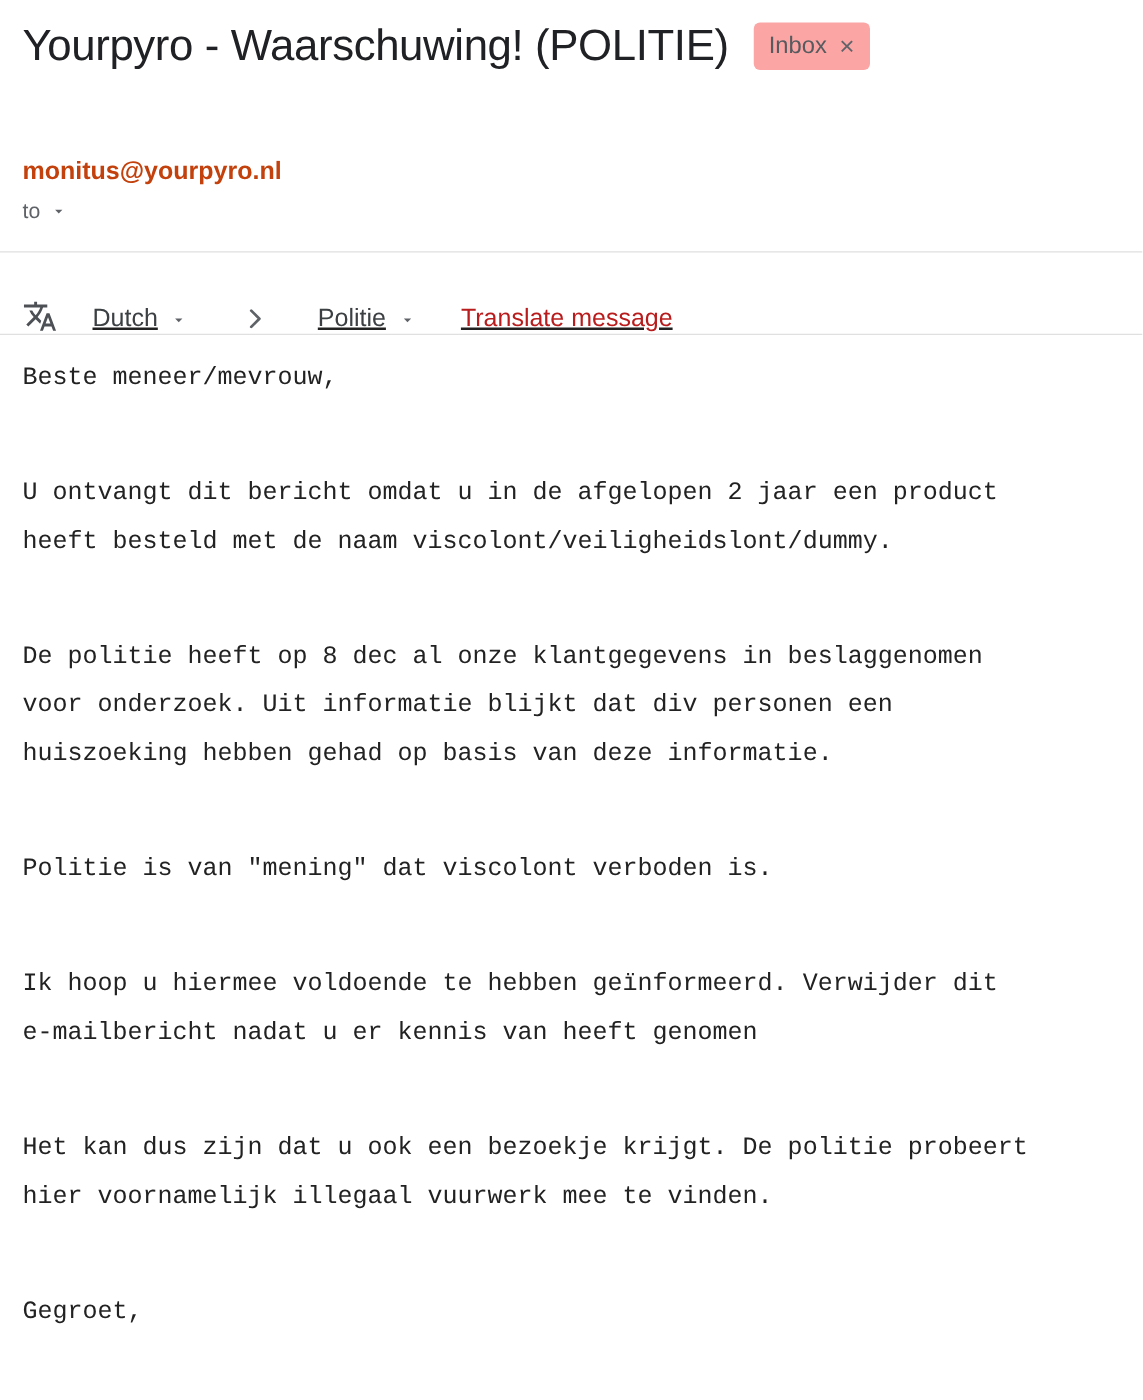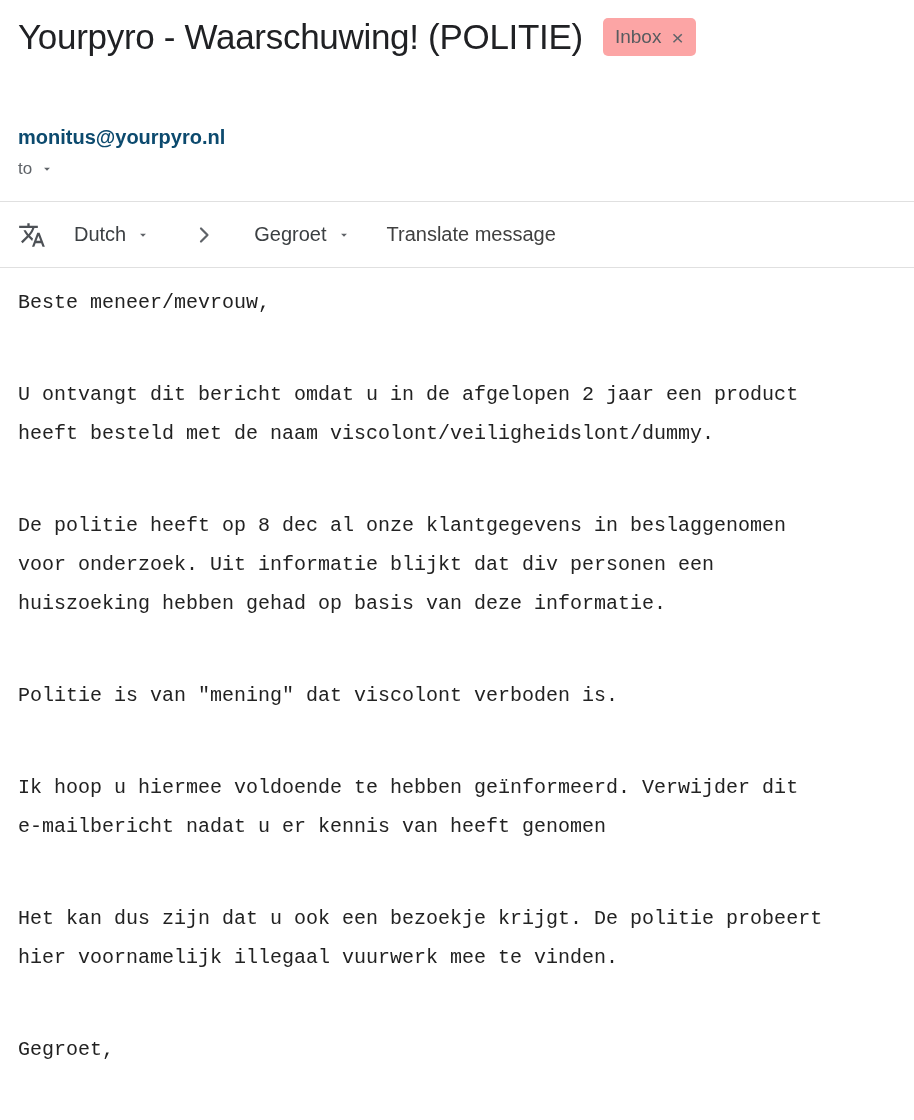--- a/index.html
+++ b/index.html
@@ -47,21 +47,21 @@
   }
 
   
   .sender-block {
     margin-top: 66px;
     padding: 0 18px;
   }
   .sender-email {
     font-size: 20px;
     font-weight: 700;
-    color: #0c4a6e;
+    color: #c2410c;
     line-height: 24px;
     cursor: pointer;
     display: inline-block;
   }
   .recipient-row {
     margin-top: 9px;
     display: inline-flex;
     align-items: center;
     gap: 8px;
     font-size: 17px;
@@ -70,37 +70,38 @@
     cursor: pointer;
   }
 
   
   .translate-bar {
     margin-top: 21px;
     height: 67px;
     border-top: 1px solid #e0e0e0;
     border-bottom: 1px solid #e0e0e0;
     display: flex;
-    align-items: center;
+    align-items: flex-end;
     padding: 0 18px;
+    text-decoration: underline;
   }
   .translate-bar .tb-icon { margin-right: 28px; display: flex; align-items: center; }
   .lang-dropdown {
     display: inline-flex;
     align-items: center;
     gap: 10px;
     font-size: 20px;
     color: #3c4043;
     cursor: pointer;
   }
   .tb-chevron { margin: 0 38px 0 42px; display: flex; align-items: center; }
   .lang-dropdown.target { margin-right: 36px; }
   .translate-link {
     font-size: 20px;
-    color: #404040;
+    color: #b91c1c;
     text-decoration: none;
     cursor: pointer;
   }
 
   
   .email-body {
     padding: 15px 18px 0 18px;
     width: 848px;
     font-family: Liberation Mono, monospace;
   }
@@ -151,21 +152,21 @@
           <path d="M7 10l5 5 5-5z" fill="#5f6368"></path>
         </svg>
     </span>
   </span>
   <span class="tb-chevron">
     <svg width="24" height="24" viewBox="0 0 24 24">
         <path d="M9 5.5l6.5 6.5L9 18.5" fill="none" stroke="#5f6368" stroke-width="2.2" stroke-linecap="round" stroke-linejoin="round"></path>
       </svg>
   </span>
   <span class="lang-dropdown target">
-    <span>Gegroet</span>
+    <span>Politie</span>
     <span>
       <svg width="14" height="14" viewBox="0 0 24 24">
           <path d="M7 10l5 5 5-5z" fill="#5f6368"></path>
         </svg>
     </span>
   </span>
   <a class="translate-link">Translate message</a>
 </div>
 
 <div class="email-body">

